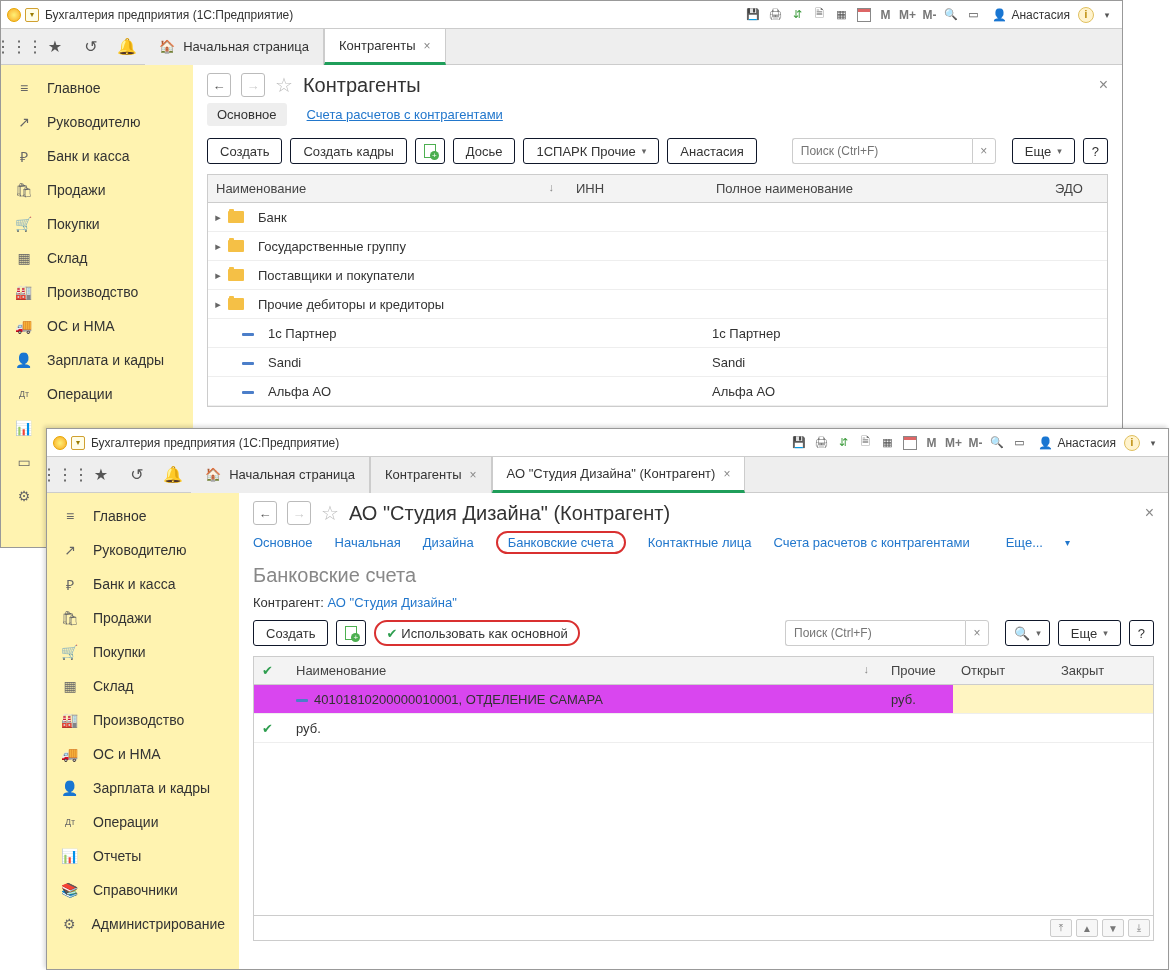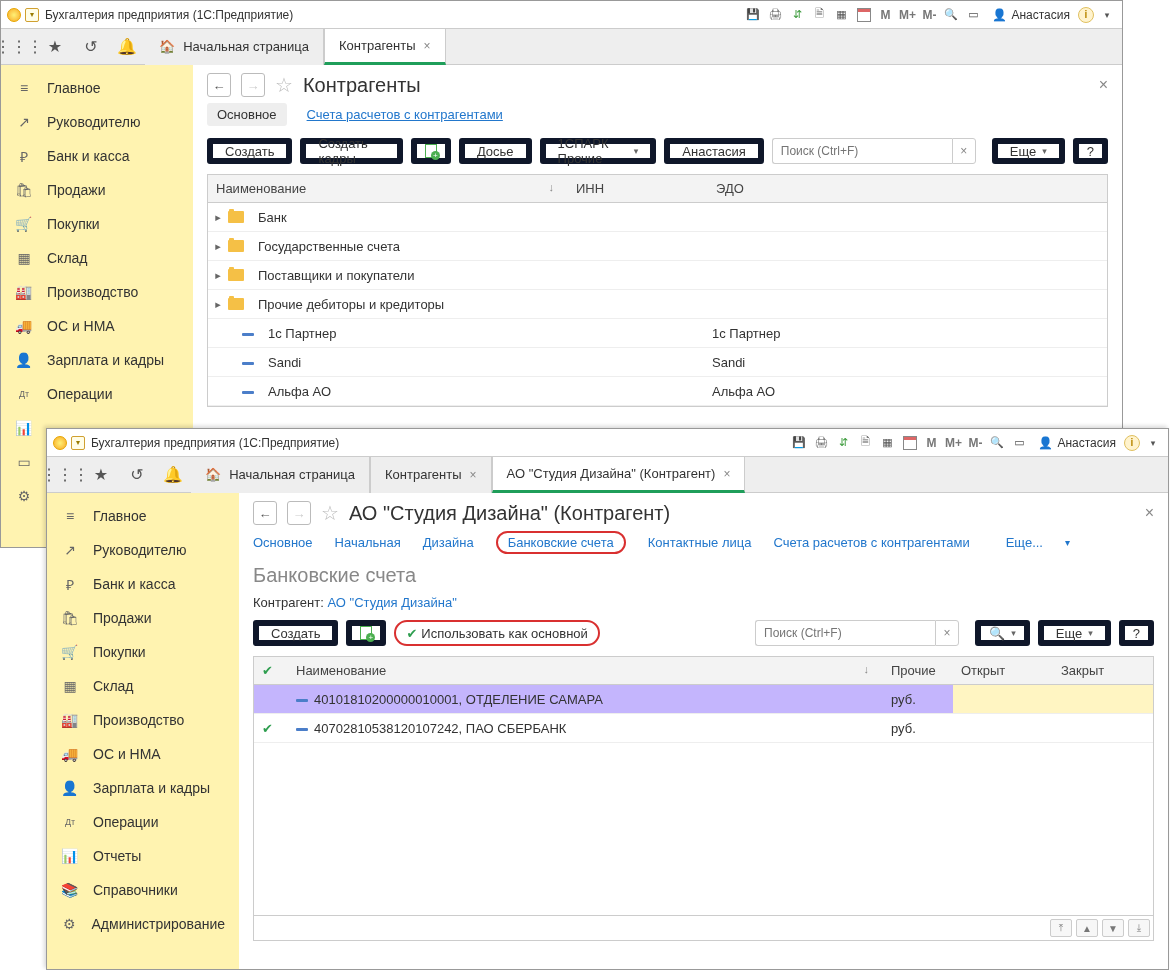--- a/index.html
+++ b/index.html
@@ -30,31 +30,31 @@
  .navbtn{width:24px;height:24px;border:1px solid #bbb;border-radius:3px;background:#fff;display:flex;align-items:center;justify-content:center;font-size:13px;color:#555}
  .navbtn.dis{color:#ccc}
  .star{font-size:20px;color:#bbb}
  .pgtitle{font-size:20px;color:#333}
  .pgclose{margin-left:auto;font-size:16px;color:#888}
  .subnav{display:flex;gap:20px;margin:4px 0 12px}
  .snitem{font-size:13px}
  .sn-plain{background:#eee;padding:4px 10px;border-radius:3px}
  .sn-link{color:#2277cc;text-decoration:underline;padding:4px 0}
  .toolbar{display:flex;align-items:center;gap:8px;margin-bottom:10px}
- .btn{height:26px;padding:0 12px;border:6px solid #0f172a;border-radius:3px;background:#fff;font-size:13px;display:flex;align-items:center;gap:4px}
+ .btn{height:26px;padding:0 12px;border:1px solid #0f172a;border-radius:3px;background:#fff;font-size:13px;display:flex;align-items:center;gap:4px}
  .btn.ic{padding:0 8px}
  .btn .dn{font-size:9px;color:#666;margin-left:2px}
  .search{display:flex;align-items:center;margin-left:auto}
  .search input{height:26px;width:180px;border:1px solid #ccc;border-right:none;border-radius:3px 0 0 3px;padding:0 8px;font-size:12px;color:#999}
  .search .sx{height:26px;width:24px;border:1px solid #ccc;border-radius:0 3px 3px 0;display:flex;align-items:center;justify-content:center;color:#888;font-size:12px;background:#fff}
  .tbl{border:1px solid #ccc}
  .thr{display:flex;background:#f3f3f3;border-bottom:1px solid #ccc;height:28px;align-items:center;font-size:13px;color:#444}
  .th,.td{padding:0 8px}
  .trow{display:flex;height:29px;align-items:center;border-bottom:1px solid #eee;font-size:13px}
- .trow.sel{background:#c4b5fd}
+ .trow.sel{background:#d946ef}
  .exp{width:20px;text-align:center;color:#666;font-size:11px}
  .fld{width:16px;height:12px;background:#f5c046;border-radius:1px;display:inline-block;margin-right:6px;position:relative}
  .fld::before{content:"";position:absolute;top:-2px;left:1px;width:5px;height:2px;background:#f5c046;border-radius:1px 1px 0 0}
  .dash{display:inline-block;width:12px;height:3px;background:#4b7ec9;margin-right:6px;vertical-align:middle;border-radius:1px}
  .ck{color:#2e9e4f;font-size:13px}
  .subnav2{display:flex;gap:22px;margin:6px 0 10px;font-size:13px;align-items:center}
  .subnav2 a{color:#2277cc;text-decoration:none}
  .circ{border:2px solid #d93030;border-radius:14px;padding:2px 10px}
  .h2{font-size:20px;color:#888;margin:4px 0 8px}
  .kv{font-size:13px;margin-bottom:10px}
@@ -205,31 +205,32 @@
           </div>
     <div class="btn ic">?</div>
    </div>
    <div class="tbl">
     <div class="thr">
      <div class="th" style="width:360px;display:flex">
               <span>Наименование</span>
               <span class="sarr">↓</span>
             </div>
      <div class="th" style="width:140px">ИНН</div>
+     <div class="th" style="flex:1">Полное наименование</div>
      <div class="th" style="width:60px">ЭДО</div>
     </div>
     <div class="trow">
             <span class="exp">▸</span>
             <span class="fld"></span>
             <span class="td">Банк</span>
           </div>
     <div class="trow">
             <span class="exp">▸</span>
             <span class="fld"></span>
-            <span class="td">Государственные счета</span>
+            <span class="td">Государственные группу</span>
           </div>
     <div class="trow">
             <span class="exp">▸</span>
             <span class="fld"></span>
             <span class="td">Поставщики и покупатели</span>
           </div>
     <div class="trow">
             <span class="exp">▸</span>
             <span class="fld"></span>
             <span class="td">Прочие дебиторы и кредиторы</span>
@@ -415,21 +416,20 @@
     </div>
     <div class="trow sel">
      <div class="td" style="width:34px"></div>
      <div class="td" style="flex:1"><span class="dash"></span><span>40101810200000010001, ОТДЕЛЕНИЕ САМАРА</span></div>
      <div class="td" style="width:70px">руб.</div>
      <div class="td" style="width:100px;background:#fff5c2;height:100%"></div>
      <div class="td" style="width:100px;background:#fff5c2;height:100%"></div>
     </div>
     <div class="trow">
      <div class="td ck" style="width:34px">✔</div>
-     <div class="td" style="flex:1"><span class="dash"></span><span>40702810538120107242, ПАО СБЕРБАНК</span></div>
      <div class="td" style="width:70px">руб.</div>
      <div class="td" style="width:100px"></div>
      <div class="td" style="width:100px"></div>
     </div>
    </div>
    <div class="tblnav">
     <div class="nbtn">⤒</div>
     <div class="nbtn">▲</div>
     <div class="nbtn">▼</div>
     <div class="nbtn">⤓</div>

